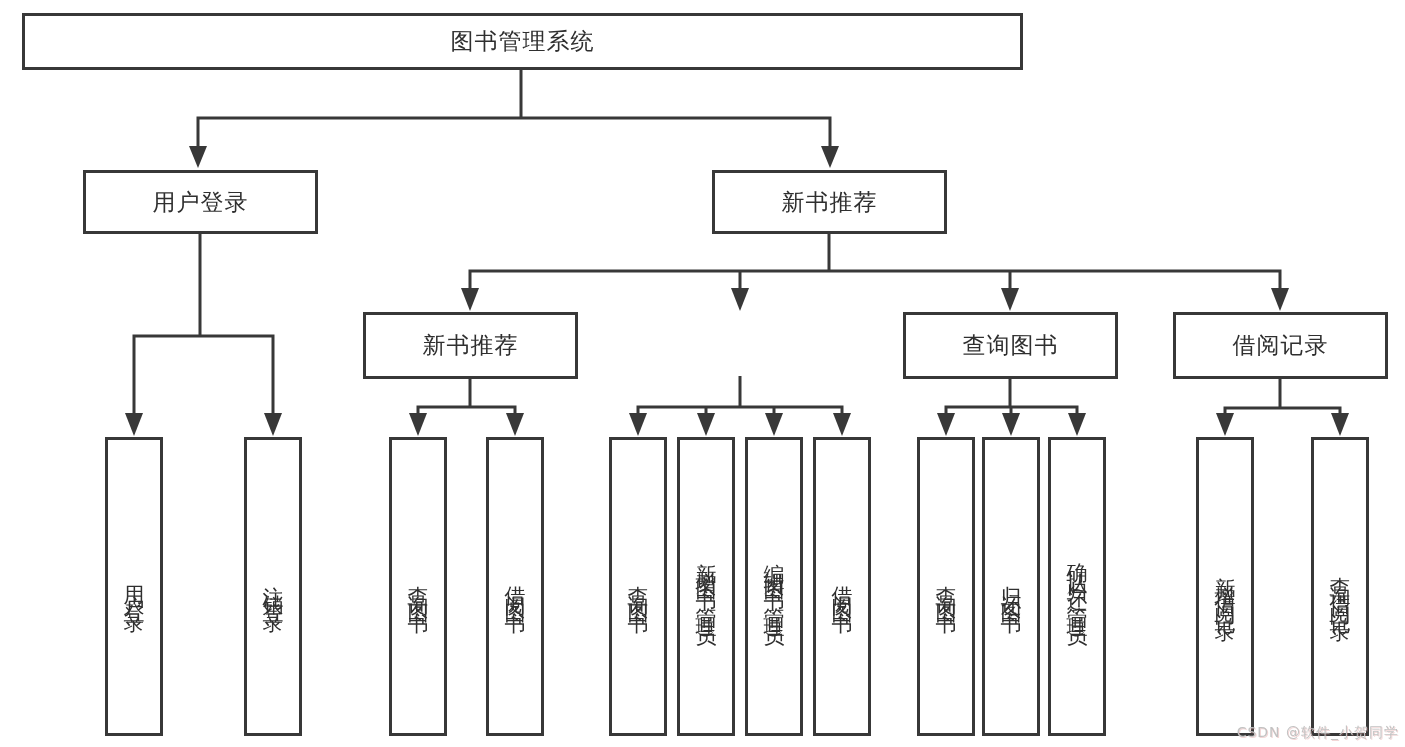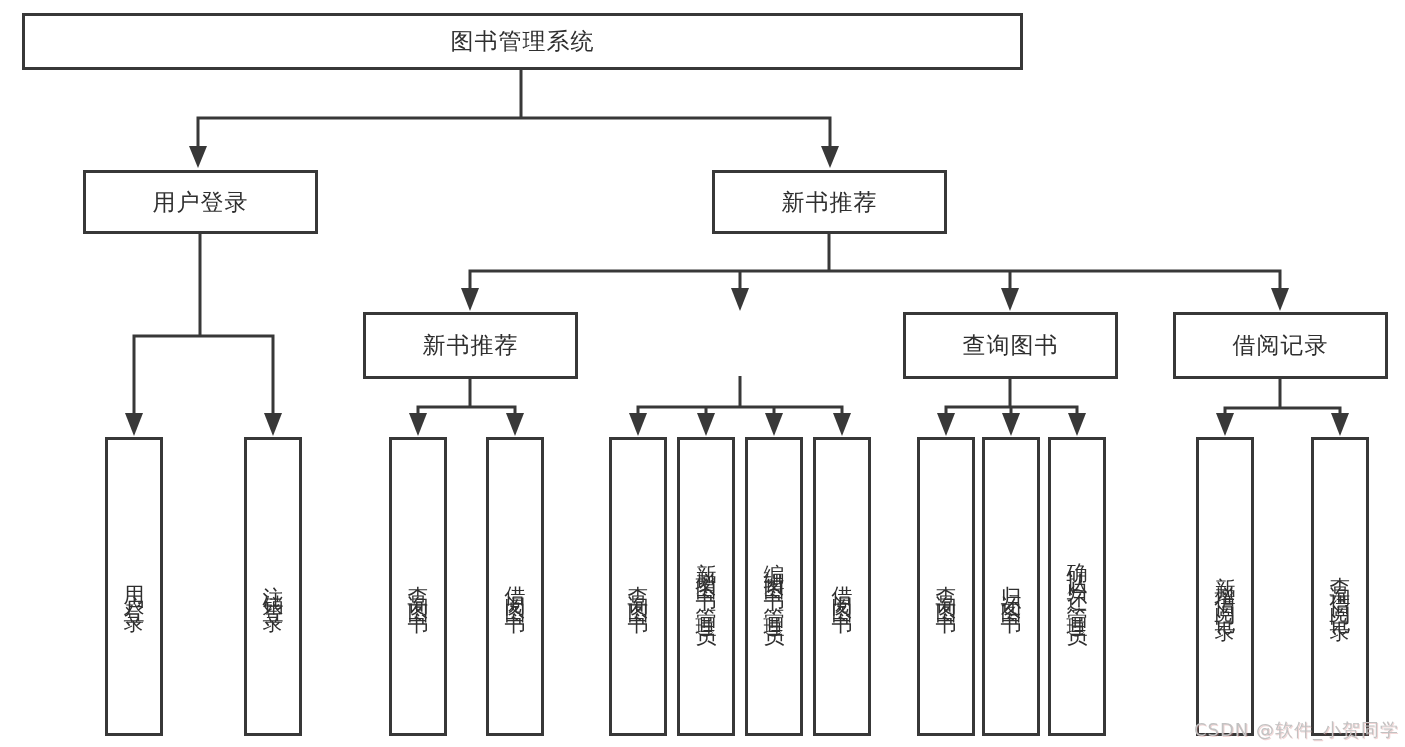--- a/index.html
+++ b/index.html
@@ -69,21 +69,21 @@
     writing-mode: vertical-lr;
     text-orientation: mixed;
     letter-spacing: 9px;
     line-height: 1.15;
     white-space: nowrap;
   }
   .watermark {
     position: absolute;
     right: 6px;
     bottom: 5px;
-    font-size: 18px;
+    font-size: 14px;
     color: var(--watermark);
     letter-spacing: 1px;
     text-shadow: 1px 1px 0 rgba(222, 140, 140, 0.35);
     z-index: 3;
   }
 </style>
 </head>
 <body>
 
 <div id="canvas">

